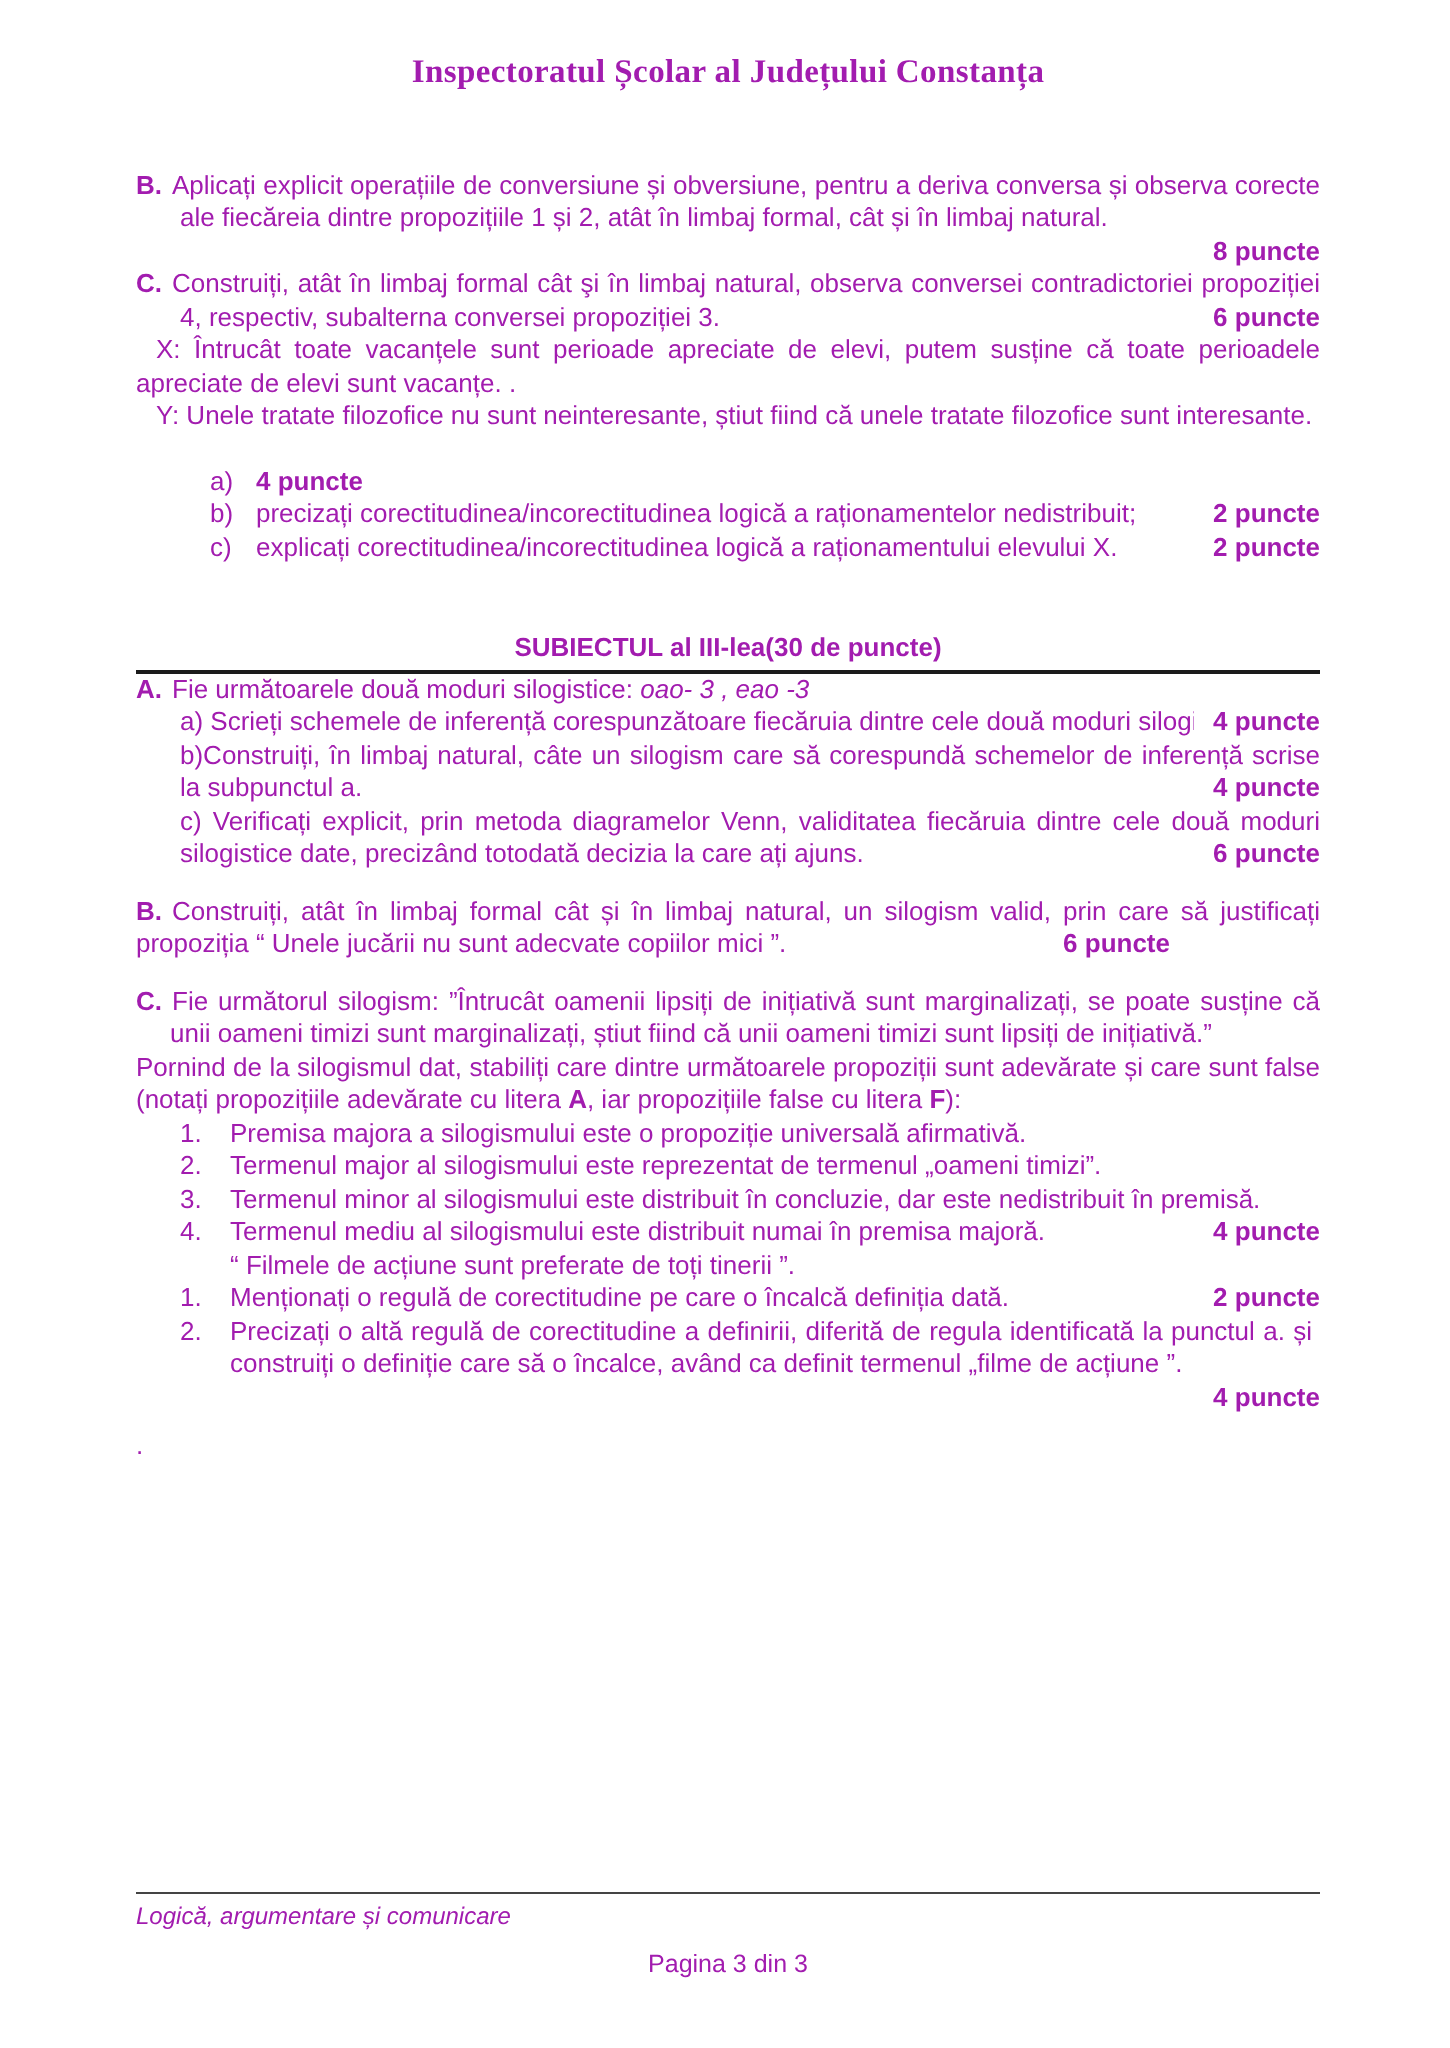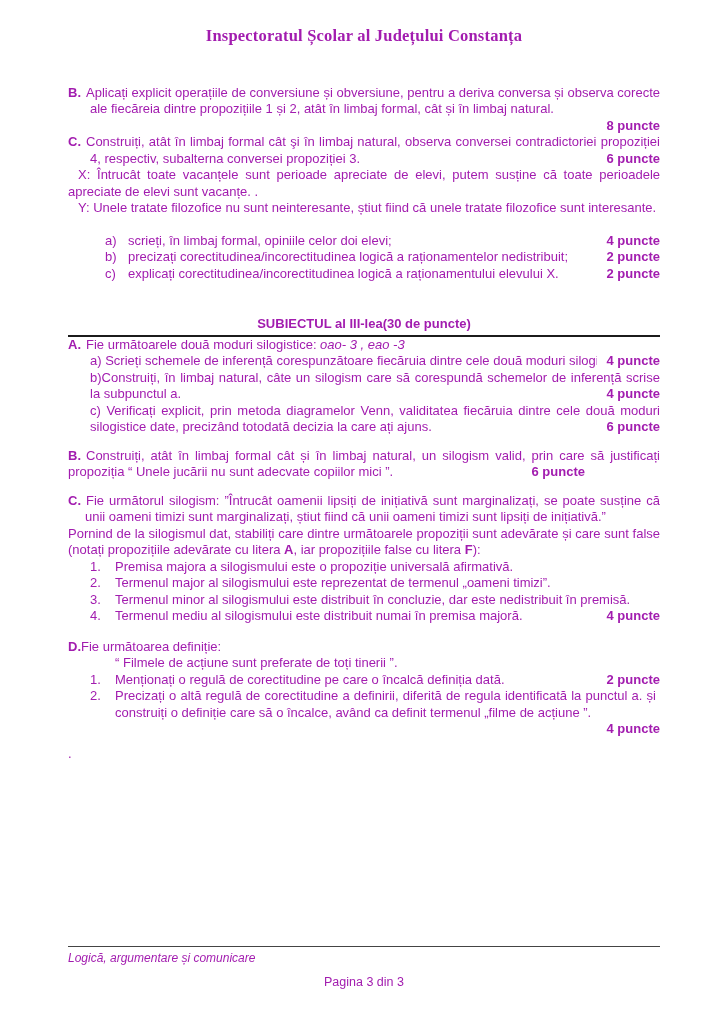--- a/index.html
+++ b/index.html
@@ -61,21 +61,20 @@
     <p class="pts-line"><span class="pts">8 puncte</span></p>
 
     <p class="jt hang rel"><span class="lb">C.</span><span>Construiți, atât în limbaj formal cât şi în limbaj natural, observa conversei contradictoriei propoziției 4, respectiv, subalterna conversei  propoziției 3.</span><span class="pts pts-abs">6 puncte</span></p>
 
     <p class="jt ind10">X: Întrucât toate vacanțele sunt perioade apreciate de elevi, putem susține că toate perioadele apreciate de elevi sunt vacanțe. .</p>
     <p class="jt ind10">Y: Unele tratate filozofice nu sunt neinteresante, știut fiind că unele tratate filozofice sunt interesante.</p>
 
     <div class="gap16">
       <div class="row">
         <span class="lab">a)</span>
-        <span class="txt">scrieți, în limbaj formal, opiniile celor doi elevi;</span>
         <span class="rpts">4 puncte</span>
       </div>
       <div class="row">
         <span class="lab">b)</span>
         <span class="txt">precizați corectitudinea/incorectitudinea logică a raționamentelor nedistribuit;</span>
         <span class="rpts">2 puncte</span>
       </div>
       <div class="row">
         <span class="lab">c)</span>
         <span class="txt">explicați corectitudinea/incorectitudinea logică a raționamentului elevului X.</span>
@@ -110,21 +109,20 @@
     <div class="nrow">
       <span class="num">3.</span>
       <span class="txt">Termenul minor al silogismului este distribuit în concluzie, dar este nedistribuit în premisă.</span>
     </div>
     <div class="nrow">
       <span class="num">4.</span>
       <span class="txt">Termenul mediu al silogismului este distribuit numai în premisa majoră.</span>
       <span class="rpts">4 puncte</span>
     </div>
 
-    <p class="gap14"><span class="lb0">D.</span><span>Fie următoarea definiție:</span></p>
     <p class="quote-line">“ Filmele de acțiune sunt  preferate de toți tinerii ”.</p>
 
     <div class="nrow">
       <span class="num">1.</span>
       <span class="txt">Menționați o regulă de corectitudine pe care o încalcă definiția dată.</span>
       <span class="rpts">2 puncte</span>
     </div>
     <div class="nrow">
       <span class="num">2.</span>
       <span class="txt">Precizați o altă regulă de corectitudine a definirii, diferită de regula identificată la punctul a. și construiți o definiție care să o încalce, având ca definit termenul „filme de acțiune ”.</span>

